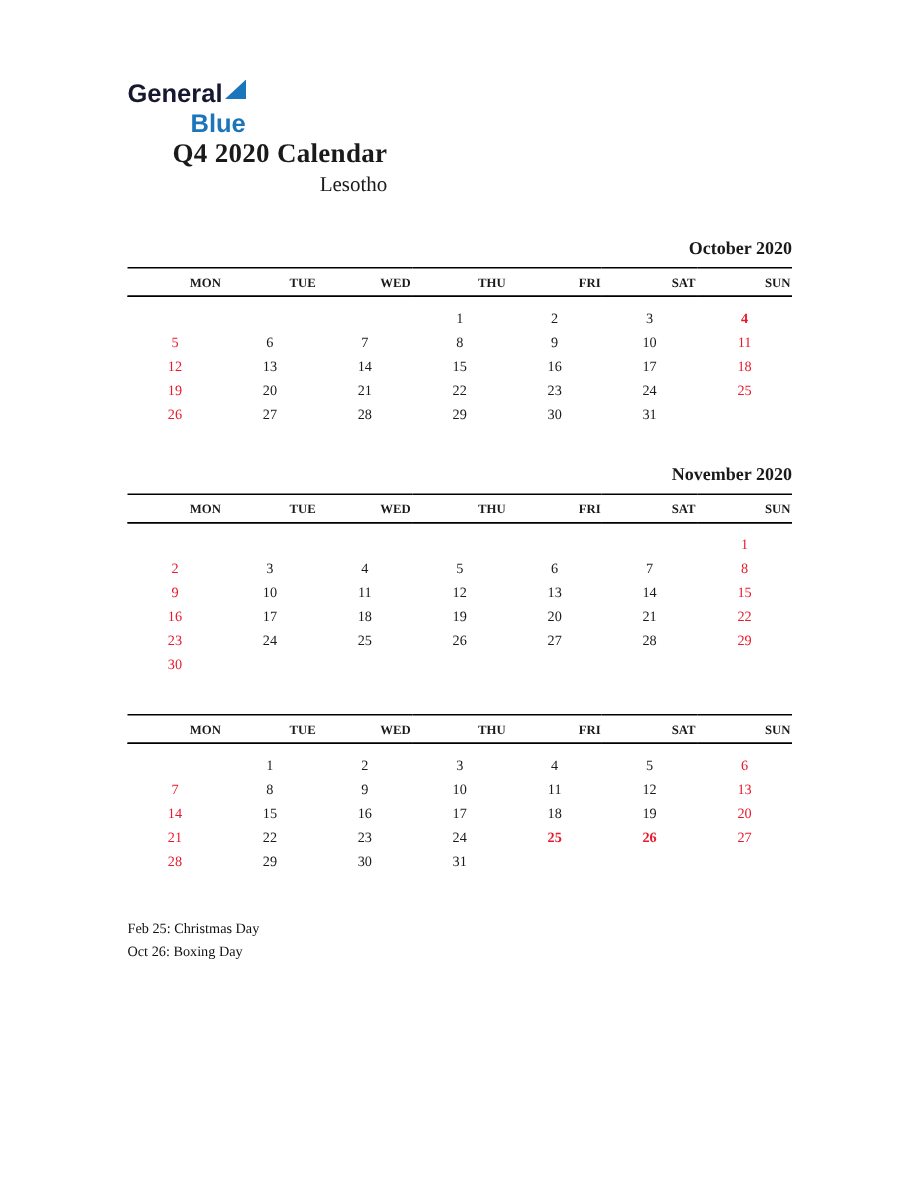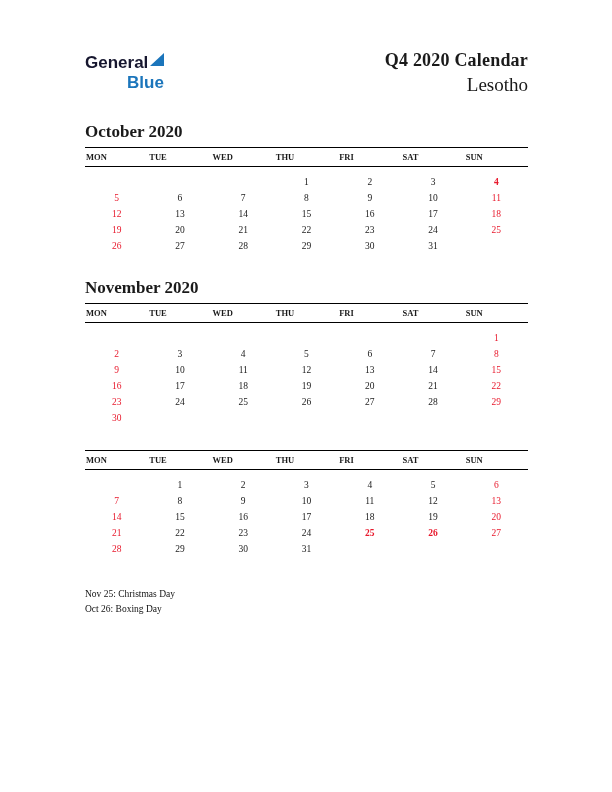--- a/index.html
+++ b/index.html
@@ -12,43 +12,43 @@
     width:612px;height:792px;overflow:hidden;
     font-family:"Liberation Serif", serif;
     color:var(--ink);
   }
   .page{
     box-sizing:border-box;
     width:612px;height:792px;
     padding:50px 84px 0 85px;
   }
   
-  .hdr{display:flex;justify-content:space-between;align-items:flex-start;margin-bottom:26px;}
+  .hdr{display:flex;justify-content:space-between;align-items:flex-start;margin-bottom:26px;flex-direction:column;}
   .logo{
     font-family:"Liberation Sans", sans-serif;
     font-weight:bold;font-size:17px;line-height:1.1;color:#17172f;
     padding-top:4px;
   }
   .logo-row1{display:flex;align-items:center;gap:2px;}
   .logo-flag{color:var(--blue);display:inline-block;margin-top:-4px;}
   .logo-row2{color:var(--blue);margin-left:42px;margin-top:1px;}
-  .titles{text-align:right;}
+  .titles{text-align:right;margin-left:30px;}
   .titles h1{margin:0;font-size:18px;font-weight:bold;letter-spacing:.2px;}
-  .subtitle{font-size:19px;margin-top:3px;}
+  .subtitle{font-size:14px;margin-top:3px;}
   
   .month{margin-bottom:27px;}
   .month-title{
-    margin:0 0 5px 0;text-align:left;
-    font-size:17px;font-weight:bold;
+    margin:0 0 5px 0;text-align:right;
+    font-size:12px;font-weight:bold;
   }
   table.cal{
     width:100%;border-collapse:collapse;table-layout:fixed;
   }
   table.cal th{
-    font-size:8.5px;font-weight:bold;text-align:left;
+    font-size:8.5px;font-weight:bold;text-align:right;
     height:16px;vertical-align:middle;
     border-top:1px solid #000;border-bottom:1px solid #000;
     color:var(--ink);
   }
   table.cal td{
     font-size:9.5px;text-align:center;height:16px;vertical-align:bottom;
     padding:0;
   }
   table.cal tbody tr:first-child td{padding-top:4px;}
   .red{color:var(--red);}
@@ -273,17 +273,17 @@
               <td></td>
               <td></td>
               <td></td>
             </tr>
           </tbody>
         </table>
       </section>
     </div>
 
   <div class="holidays">
-      <div class="holiday-line">Nov 25: Christmas Day</div>
+      <div class="holiday-line">Feb 25: Christmas Day</div>
       <div class="holiday-line">Oct 26: Boxing Day</div>
     </div>
 
 </div>
 
 </body></html>

